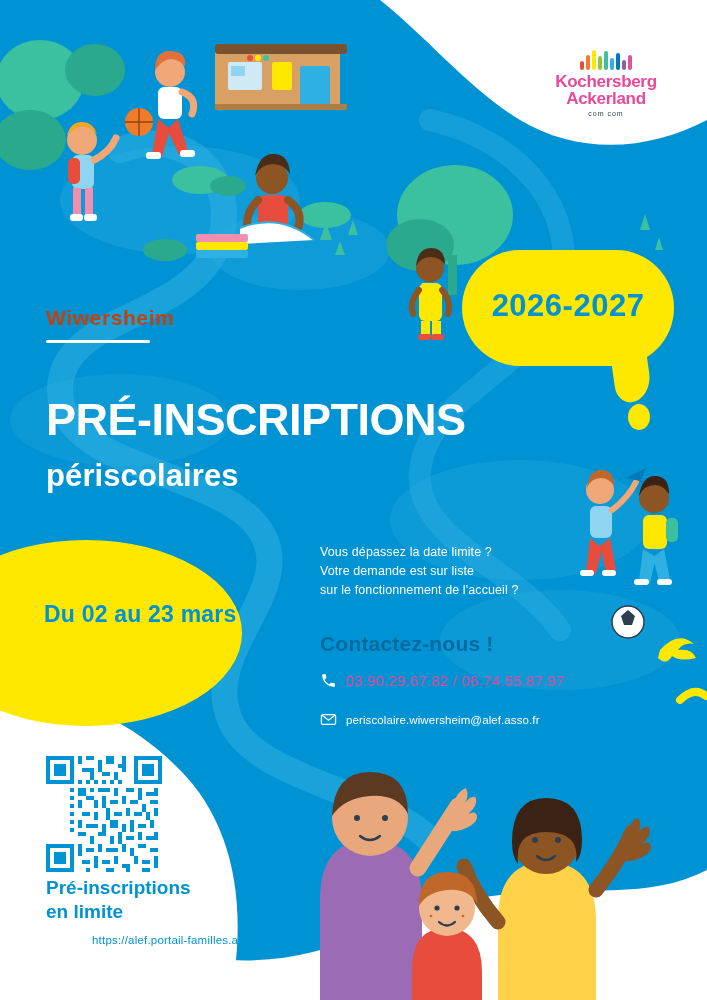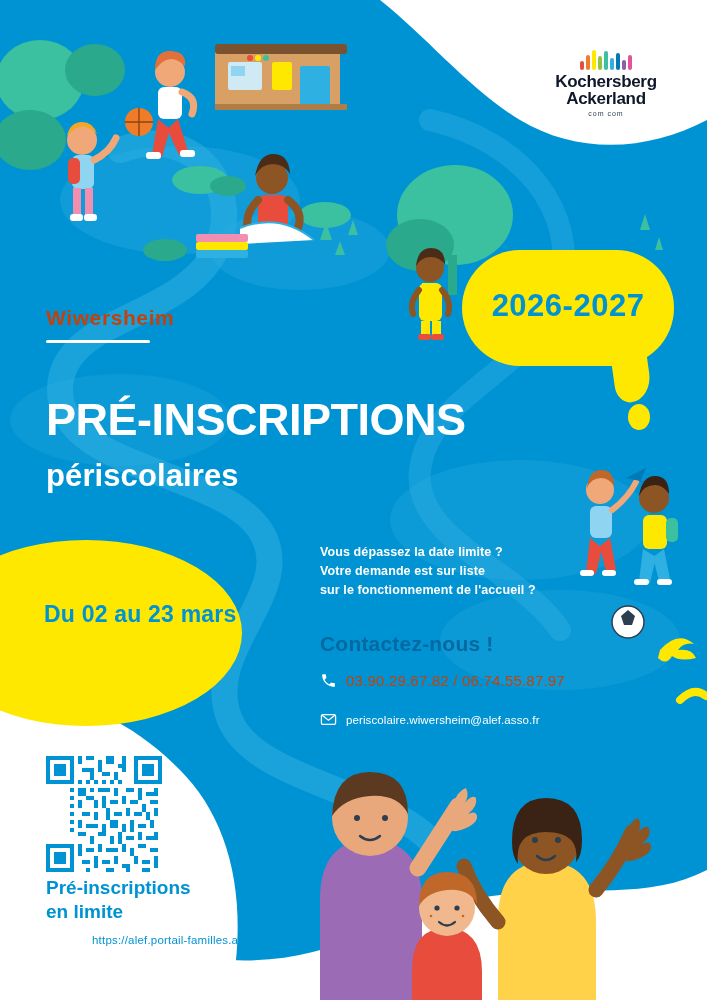--- a/index.html
+++ b/index.html
@@ -50,21 +50,21 @@
     position:absolute; left:40px; top:42px; width:22px; height:36px; z-index:2;
   }
 
   .logo-koch {
     position:absolute; left:536px; top:48px; width:140px; height:62px;
     text-align:center;
   }
   .koch-bars { height:22px; display:flex; justify-content:center; align-items:flex-end; gap:2px; }
   .koch-bars span { display:block; width:4px; border-radius:2px; }
   .koch-name {
-    font-size:17px; font-weight:bold; color:#0f172a; line-height:1.02; margin-top:3px;
+    font-size:17px; font-weight:bold; color:#ec4899; line-height:1.02; margin-top:3px;
     letter-spacing:-.3px;
   }
   .koch-dom { font-size:7px; color:#2d3e50; letter-spacing:1px; margin-top:2px; }
 
   
   .blob-year {
     position:absolute; left:462px; top:250px; width:212px; height:116px;
     background:#ffe800; border-radius:58px;
   }
   .blob-year-tail {
@@ -103,33 +103,33 @@
     position:absolute; left:46px; top:394px;
     font-size:45px; font-weight:bold; color:#ffffff; letter-spacing:-.5px;
   }
   .title-sub {
     position:absolute; left:46px; top:458px;
     font-size:31px; font-weight:bold; color:#ffffff; letter-spacing:.1px;
   }
 
   .contact-block { position:absolute; left:320px; top:543px; width:280px; }
   .contact-q {
-    font-size:12.5px; color:#ffffff; line-height:1.52; letter-spacing:.1px;font-weight:bold;
+    font-size:12.5px; color:#ffffff; line-height:1.52; letter-spacing:.1px;
   }
   .contact-cta {
     margin-top:32px; font-size:21px; font-weight:bold; color:#0369a1; letter-spacing:.2px;
   }
   .contact-row {
     display:flex; align-items:center; gap:9px; margin-top:16px;
   }
   .contact-row.mail { margin-top:22px; }
   .ico {
     width:17px; height:17px; flex:0 0 17px; display:flex; align-items:center; justify-content:center;
   }
-  .phone-txt { font-size:15px; color:#c2410c; letter-spacing:.2px; }
+  .phone-txt { font-size:15px; color:#ec4899; letter-spacing:.2px; }
   .mail-txt { font-size:11.5px; color:#ffffff; letter-spacing:.1px; }
 
   
   .qr {
     position:absolute; left:46px; top:756px; width:116px; height:116px;
     background:#ffffff;
   }
   .qr canvas, .qr svg { display:block; }
 
   .qr-title {

